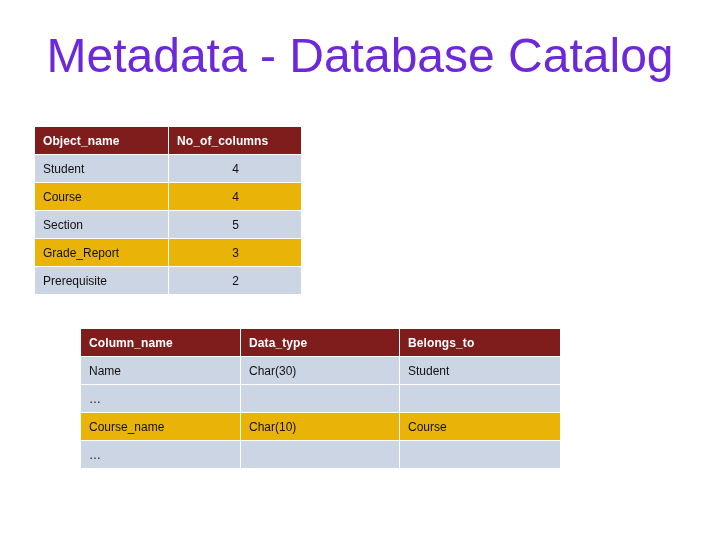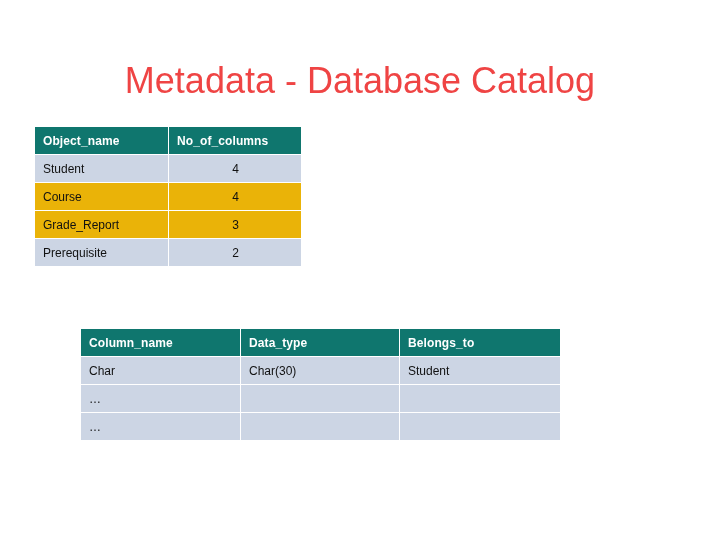--- a/index.html
+++ b/index.html
@@ -22,28 +22,28 @@
     top: 0;
     width: 720px;
     height: 540px;
     background: #ffffff;
   }
 
   
   #slide-title {
     position: absolute;
     left: 36px;
-    top: 54px;
+    top: 29px;
     width: 648px;
     height: 54px;
     line-height: 54px;
     text-align: center;
-    font-size: 36px;
+    font-size: 48px;
     font-weight: 400;
-    color: #ef4444;
+    color: #6d28d9;
     white-space: nowrap;
     letter-spacing: 0px;
   }
 
   
   .meta-table {
     position: absolute;
     border-collapse: separate;
     border-spacing: 1px 1px;
     table-layout: fixed;
@@ -53,21 +53,21 @@
   .meta-table td, .meta-table th {
     padding: 0 8px;
     height: 27px;
     vertical-align: middle;
     font-weight: normal;
     font-size: 12px;
     overflow: hidden;
     white-space: nowrap;
   }
   .meta-table th {
-    background: #0f766e;
+    background: #7f1d1d;
     color: #ffffff;
     font-weight: bold;
     text-align: left;
     letter-spacing: 0.1px;
   }
   .meta-table tr.band-a td {
     background: #ccd5e4;
   }
   .meta-table tr.band-b td {
     background: #eab308;
@@ -120,20 +120,24 @@
     </thead>
     <tbody>
       <tr class="band-a">
         <td class="align-left">Student</td>
         <td class="align-right">4</td>
       </tr>
       <tr class="band-b">
         <td class="align-left">Course</td>
         <td class="align-right">4</td>
       </tr>
+      <tr class="band-a">
+        <td class="align-left">Section</td>
+        <td class="align-right">5</td>
+      </tr>
       <tr class="band-b">
         <td class="align-left">Grade_Report</td>
         <td class="align-right">3</td>
       </tr>
       <tr class="band-a">
         <td class="align-left">Prerequisite</td>
         <td class="align-right">2</td>
       </tr>
     </tbody>
   </table>
@@ -146,28 +150,33 @@
     </colgroup>
     <thead>
       <tr>
         <th>Column_name</th>
         <th>Data_type</th>
         <th>Belongs_to</th>
       </tr>
     </thead>
     <tbody>
       <tr class="band-a">
-        <td>Char</td>
+        <td>Name</td>
         <td>Char(30)</td>
         <td>Student</td>
       </tr>
       <tr class="band-a">
         <td>…</td>
         <td></td>
         <td></td>
+      </tr>
+      <tr class="band-b">
+        <td>Course_name</td>
+        <td>Char(10)</td>
+        <td>Course</td>
       </tr>
       <tr class="band-a">
         <td>…</td>
         <td></td>
         <td></td>
       </tr>
     </tbody>
   </table>
 
 </div>

